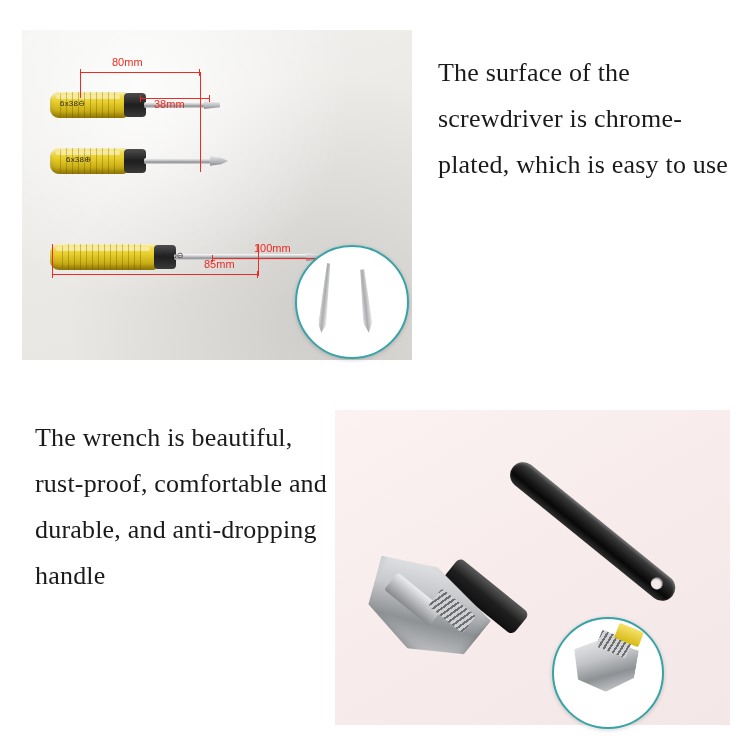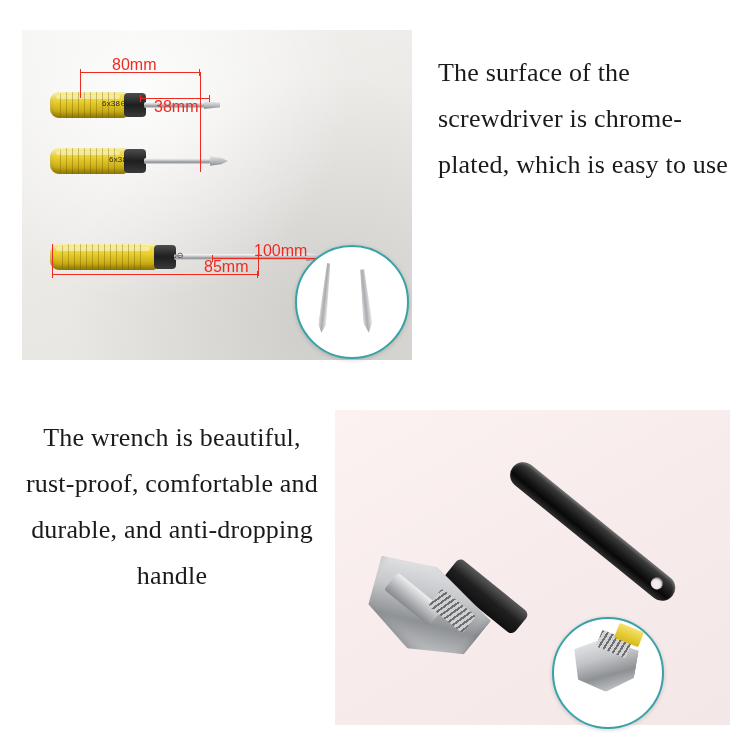--- a/index.html
+++ b/index.html
@@ -116,21 +116,21 @@
     color: #262626;
     font-family: "Liberation Sans", sans-serif;
     letter-spacing: 0.2px;
     white-space: nowrap;
   }
 
   
   .meas {
     position: absolute;
     color: #ee2b22;
-    font-size: 16px;
+    font-size: 11px;
     font-family: "Liberation Sans", sans-serif;
     white-space: nowrap;
   }
   .mline-h {
     position: absolute;
     height: 1px;
     background: #ee2b22;
   }
   .mline-h::before, .mline-h::after {
     content: "";
@@ -328,30 +328,30 @@
 
     <div class="photo-screwdrivers">
       <div class="shadowfield"></div>
 
       <div class="sd" style="left:28px; top:62px; width:170px;">
         <div class="handle" style="width:78px;"></div>
         <div class="ribs" style="left:10px; width:58px;"></div>
         <div class="collar" style="left:74px;"></div>
         <div class="shaft" style="left:94px; width:62px;"></div>
         <div class="tip-flat" style="left:154px;"></div>
-        <div class="label" style="left:4px;padding-left:48px;">6x38⊖</div>
+        <div class="label" style="left:10px;">6x38⊖</div>
       </div>
 
       <div class="sd" style="left:28px; top:118px; width:180px;">
         <div class="handle" style="width:78px;"></div>
         <div class="ribs" style="left:10px; width:58px;"></div>
         <div class="collar" style="left:74px;"></div>
         <div class="shaft" style="left:94px; width:68px;"></div>
         <div class="tip-cross" style="left:160px;"></div>
-        <div class="label" style="left:16px;margin-left:43px;">6x38⊕</div>
+        <div class="label" style="left:16px;">6x38⊕</div>
       </div>
 
 
       <div class="sd" style="left:28px; top:214px; width:280px;">
         <div class="handle" style="width:108px;"></div>
         <div class="ribs" style="left:12px; width:82px;"></div>
         <div class="collar" style="left:104px;"></div>
         <div class="shaft" style="left:124px; width:134px;"></div>
         <div class="tip-flat" style="left:256px;"></div>
         <div class="label" style="left:60px;margin-left:44px;">6x100⊖</div>
@@ -377,21 +377,21 @@
     <div class="magnifier" style="left:295px; top:245px; width:110px; height:110px;">
       <div class="mag-sd-tip1" style="left:24px; top:16px; width:8px; height:70px; transform:rotate(6deg); clip-path:polygon(30% 0,70% 0,100% 88%,50% 100%,0 88%);"></div>
       <div class="mag-sd-tip2" style="left:64px; top:22px; width:9px; height:64px; transform:rotate(-6deg); clip-path:polygon(28% 0,72% 0,100% 84%,50% 100%,0 84%);"></div>
     </div>
 
     <div class="caption caption-right">The surface of the screwdriver is chrome-plated, which is easy to use</div>
   </div>
 
   <div class="panel-bottom">
 
-    <div class="caption caption-left" style="top:30px; left:22px;text-align:center;">The wrench is beautiful, rust-proof, comfortable and durable, and anti-dropping handle</div>
+    <div class="caption caption-left" style="top:30px; left:35px;">The wrench is beautiful, rust-proof, comfortable and durable, and anti-dropping handle</div>
 
     <div class="photo-wrench">
       <div class="wrench">
         <div class="wr-handle">
           <div class="wr-hole"></div>
         </div>
         <div class="wr-neck"></div>
         <div class="wr-band"></div>
         <div class="wr-head"></div>
         <div class="wr-jaw"></div>

